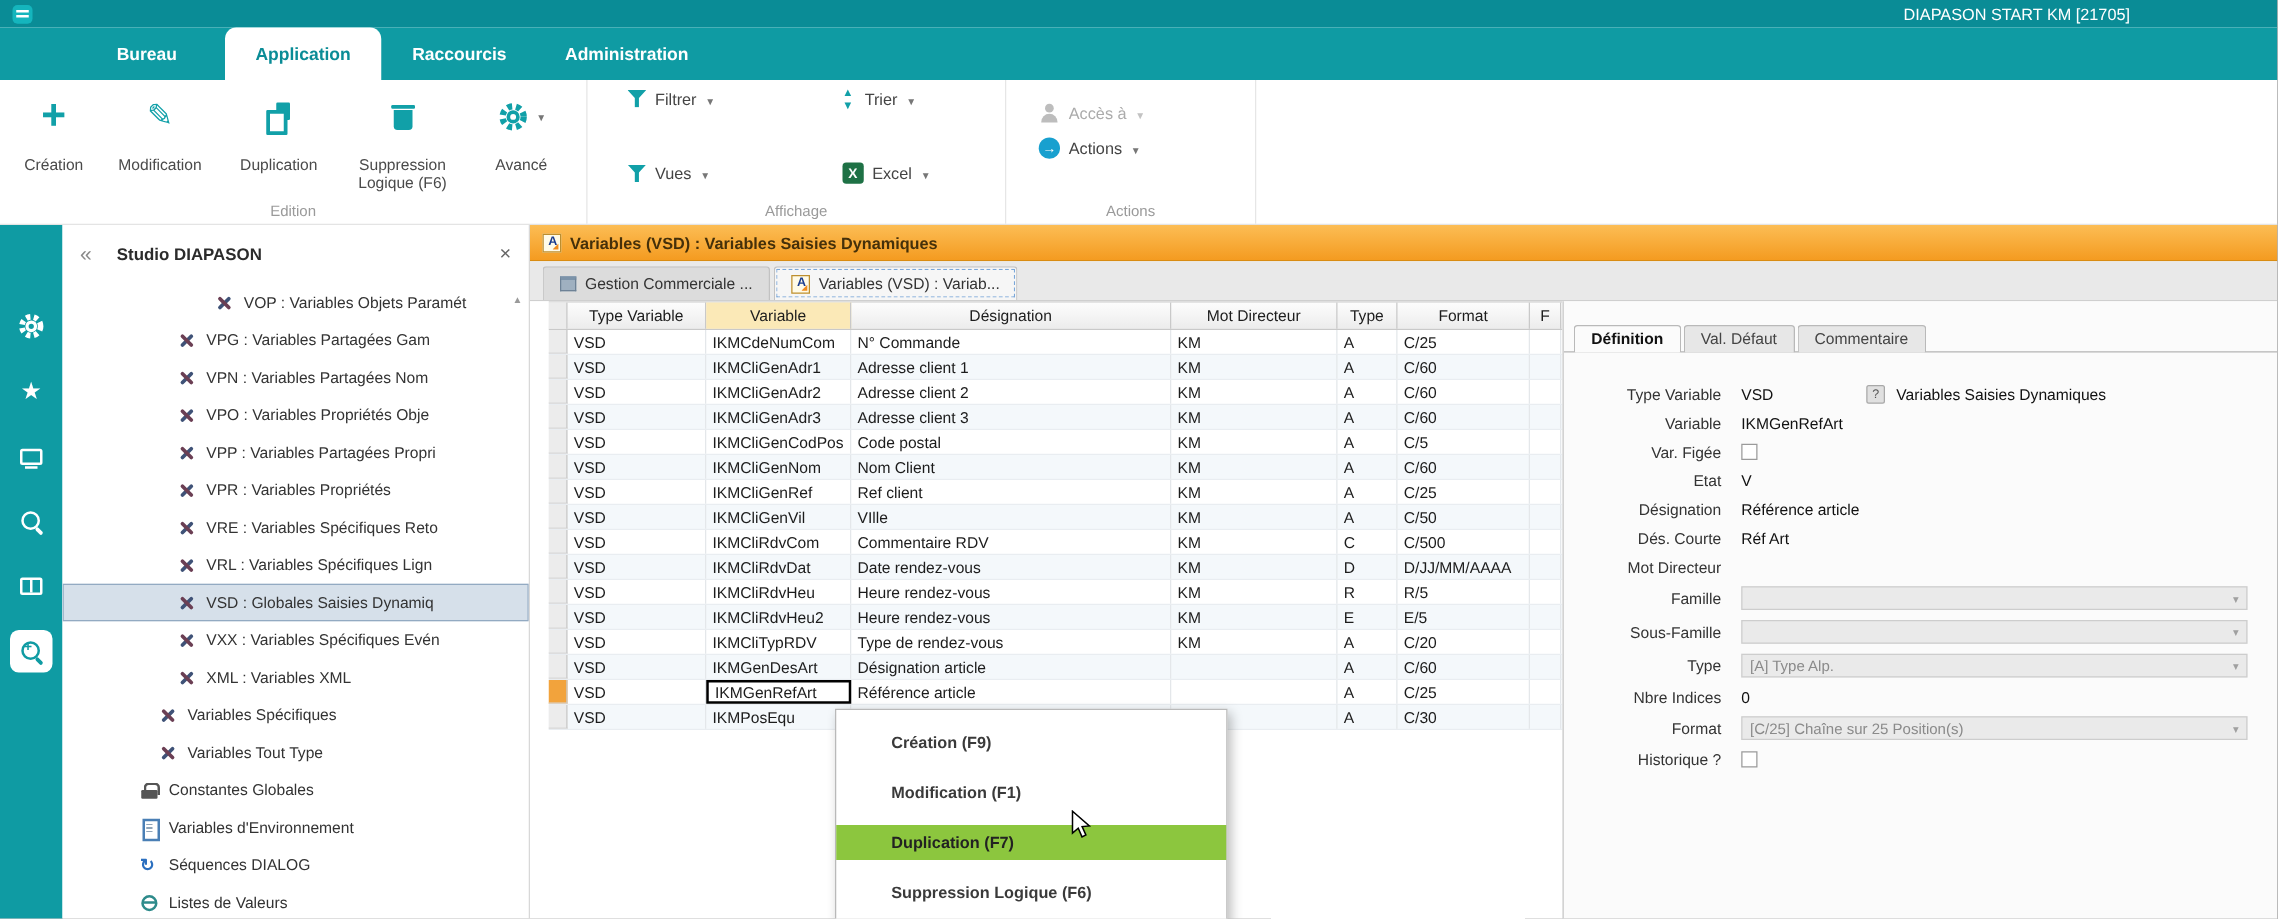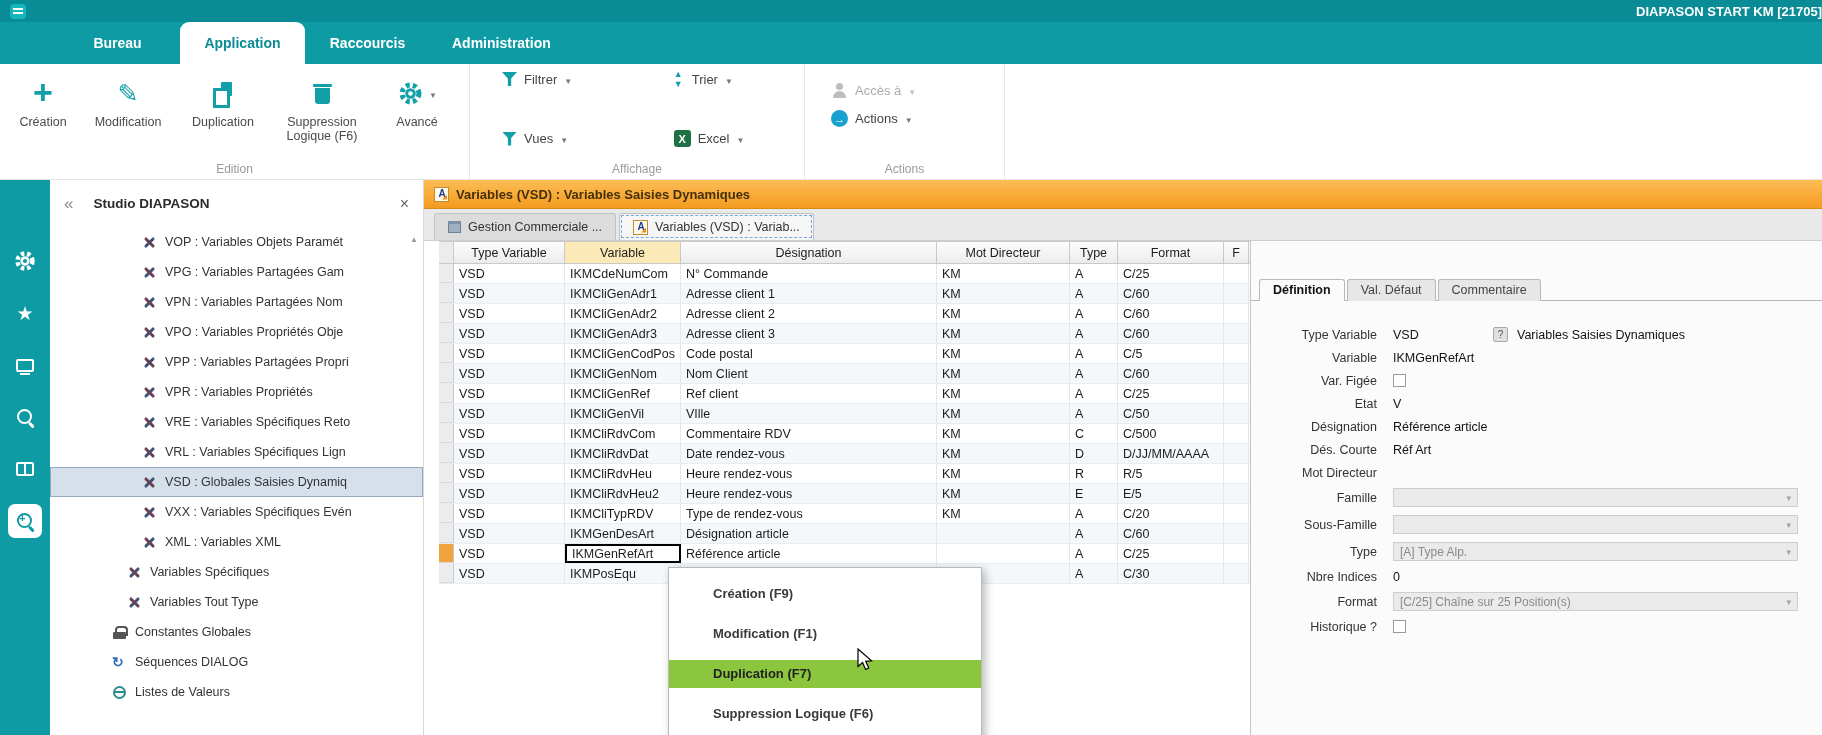--- a/index.html
+++ b/index.html
@@ -5,31 +5,31 @@
   * { box-sizing: border-box; margin: 0; padding: 0; }
   html,body { margin:0; background:#777; }
   .app {
     position: relative; width: 1822px; height: 735px; overflow: hidden;
     background: #fff; font-family: "Liberation Sans", sans-serif; color:#222;
   }
   
   .topbar { position:absolute; left:0; top:0; right:0; height:22px; background:#0a8c96; display:flex; align-items:center; }
   .app-logo { width:16px; height:15px; margin-left:10px; background:#15b5bd; border-radius:4px; position:relative; }
   .app-logo::before { content:""; position:absolute; left:3px; top:4px; right:3px; height:2px; background:#fff; box-shadow:0 4px 0 #fff; }
-  .win-title { margin-left:auto; color:#fff; font-weight:bold; font-size:13px; white-space:nowrap; }
+  .win-title { margin-left:auto; margin-right:118px; color:#fff; font-weight:normal; font-size:13px; white-space:nowrap; }
   
   .menubar { position:absolute; left:0; top:22px; right:0; height:42px; background:#0f9ba3; display:flex; align-items:stretch; padding-left:55px; }
   .menu-tab { min-width:125px; padding:0 22px; display:flex; align-items:center; justify-content:center; color:#fff; font-weight:bold; font-size:14px; cursor:default; }
   .menu-tab.active { background:#fff; color:#0a8c96; border-radius:9px 9px 0 0; }
   
   .ribbon { position:absolute; left:0; top:64px; right:0; height:116px; background:#fff; border-bottom:1px solid #e4e4e4; display:flex; }
   .rgroup { position:relative; border-right:1px solid #e6e6e6; height:100%; }
   .rg-label { position:absolute; bottom:3px; left:0; right:0; text-align:center; color:#9a9a9a; font-size:12px; }
   .rg-edition { width:470px; display:flex; padding:10px 8px 22px 10px; gap:6px; }
-  .bigbtn { display:flex; flex-direction:column; align-items:center; gap:5px; padding-top:2px; }
+  .bigbtn { display:flex; flex-direction:column; align-items:center; gap:15px; padding-top:2px; }
   .bigbtn .icn { height:34px; display:flex; align-items:center; justify-content:center; }
   .bigbtn .lbl { font-size:12.5px; color:#4a4a4a; text-align:center; line-height:1.15; white-space:normal; }
   .w-creation{width:66px} .w-modif{width:92px} .w-dup{width:86px} .w-supp{width:100px} .w-avance{width:78px}
   .rg-affichage { width:335px; display:grid; grid-template-columns:auto auto; column-gap:34px; row-gap:12px; align-content:start; padding:6px 0 0 32px;gap:42px; }
   .rg-actions { width:200px; display:grid; grid-template-columns:auto; row-gap:12px; align-content:start; padding:18px 0 0 26px; }
   .small-btn { display:flex; align-items:center; gap:7px; font-size:13px; color:#444; white-space:nowrap; }
   .small-btn.disabled { color:#ababab; }
   .ddarrow::before { content:"▼"; font-size:8px; color:#777; }
   .small-btn.disabled .ddarrow::before { color:#c3c3c3; }
   
@@ -115,21 +115,21 @@
   .c-extra{width:25px;flex:0 0 25px}
   .grows { }
   .grow { display:flex; height:20px; border-bottom:1px solid #e9edf1; background:#fff; }
   .grows .grow:nth-child(even) { background:#f4f8fb; }
   .grow .gc { font-size:12.5px; color:#1c1c1c; padding:0 5px; display:flex; align-items:center; border-right:1px solid #e4e7ea; white-space:nowrap; overflow:hidden; }
   .grow .sel { padding:0; border-right:1px solid #c9c9c9; border-bottom:1px solid #d8d8d8; }
   .grow.editing .sel { background:#f2a33c; }
   .grow.editing .c-var { border:2px solid #000; background:#fff; }
   
   .detail { flex:1; background:#fbfbfb; border-left:1px solid #c6c6c6; overflow:hidden; }
-  .ptabs { display:flex; align-items:flex-end; padding:4px 0 0 8px; border-bottom:1px solid #b5b5b5; height:41px;margin-top:19px; }
+  .ptabs { display:flex; align-items:flex-end; padding:4px 0 0 8px; border-bottom:1px solid #b5b5b5; height:41px; }
   .ptab { padding:3px 13px 4px; font-size:12.5px; color:#444; background:#e7e7e7; border:1px solid #b9b9b9; border-bottom:none; border-radius:3px 3px 0 0; margin-right:2px; position:relative; top:1px; white-space:nowrap; }
   .ptab.active { background:#fbfbfb; font-weight:bold; color:#111; }
   .fields { padding:22px 14px 0 14px; }
   .frow { min-height:23px; display:flex; align-items:center; }
   .frow.tall { min-height:27px; }
   .flabel { width:112px; text-align:right; margin-right:16px; font-size:12.5px; color:#333; flex:0 0 112px; white-space:nowrap; }
   .fvalue { font-size:12.5px; color:#111; white-space:nowrap; }
   .fvalue.fixedw { width:100px; flex:0 0 100px; }
   .help-btn { width:15px; height:15px; background:#e0e0e0; border:1px solid #a8a8a8; border-radius:2px; font-size:10px; color:#555; display:flex; align-items:center; justify-content:center; margin-right:9px; }
   .checkbox { width:13px; height:13px; background:#fff; border:1px solid #9a9a9a; }
@@ -273,21 +273,21 @@
   </div>
 
   <div class="sidebar">
     <div class="sb-head">
       <span class="sb-collapse">«</span>
       <span class="sb-title">Studio DIAPASON</span>
       <span class="sb-close">×</span>
     </div>
     <div class="tree">
       <span class="tree-scroll"></span>
-      <div class="tree-item" style="padding-left: 92px;">
+      <div class="tree-item" style="padding-left: 92px; margin-left: 30px;">
           <span class="tree-icon" data-icon="tools"></span>
           <span>VOP : Variables Objets Paramét</span>
         </div>
         <div class="tree-item" style="padding-left: 92px;">
           <span class="tree-icon" data-icon="tools"></span>
           <span>VPG : Variables Partagées Gam</span>
         </div>
         <div class="tree-item" style="padding-left: 92px;">
           <span class="tree-icon" data-icon="tools"></span>
           <span>VPN : Variables Partagées Nom</span>
@@ -328,20 +328,24 @@
           <span class="tree-icon" data-icon="tools"></span>
           <span>Variables Spécifiques</span>
         </div>
         <div class="tree-item" style="padding-left: 77px;">
           <span class="tree-icon" data-icon="tools"></span>
           <span>Variables Tout Type</span>
         </div>
         <div class="tree-item" style="padding-left: 62px;">
           <span class="tree-icon" data-icon="lock"></span>
           <span>Constantes Globales</span>
+        </div>
+        <div class="tree-item" style="padding-left: 62px;">
+          <span class="tree-icon" data-icon="doc"></span>
+          <span>Variables d'Environnement</span>
         </div>
         <div class="tree-item" style="padding-left: 62px;">
           <span class="tree-icon" data-icon="refresh"></span>
           <span>Séquences DIALOG</span>
         </div>
         <div class="tree-item" style="padding-left: 62px;">
           <span class="tree-icon" data-icon="globe"></span>
           <span>Listes de Valeurs</span>
         </div>
     </div>

